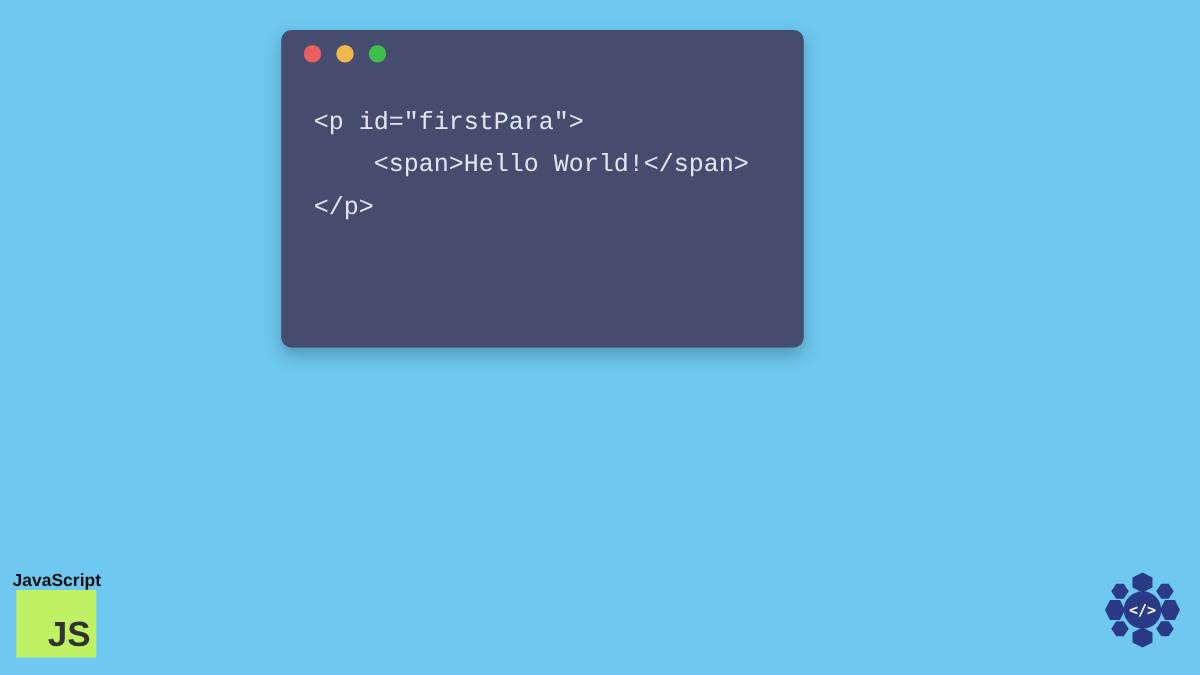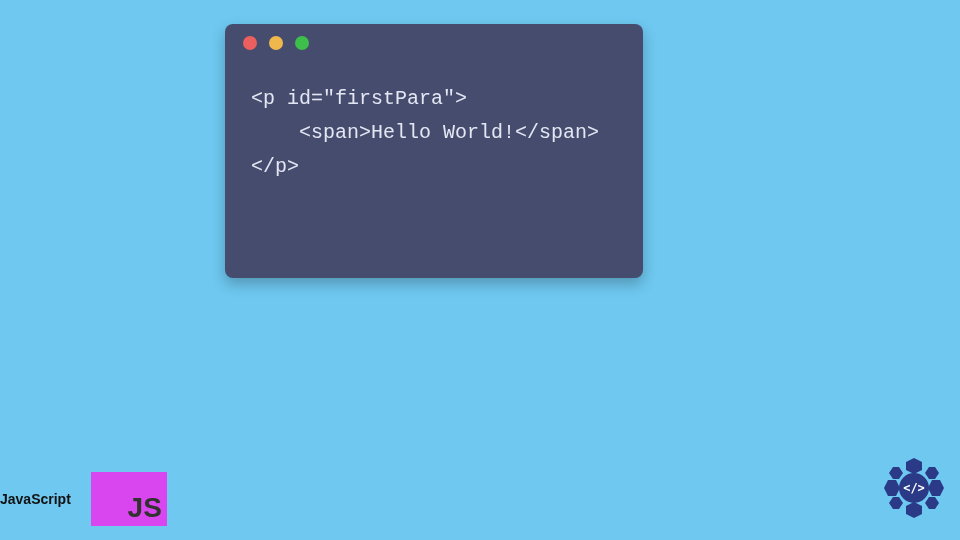--- a/index.html
+++ b/index.html
@@ -39,36 +39,36 @@
   .code-body {
     padding: 20px 26px 20px 26px;
     font-family: Menlo, Consolas, "Courier New", monospace;
     font-size: 20px;
     line-height: 1.7;
     color: #e4e7f3;
     white-space: pre;
   }
   .js-badge {
     position: absolute;
-    left: 0;
+    left: 10px;
     bottom: 14px;
     display: flex;
-    flex-direction: row;
+    flex-direction: column;
     align-items: center;
-    gap: 20px;
+    gap: 0;
   }
   .js-label {
     font-size: 14px;
     font-weight: 600;
     color: #111;
   }
   .js-logo {
-    width: 76px;
+    width: 64px;
     height: 54px;
-    background: #d946ef;
+    background: #bef264;
     position: relative;
     display: flex;
     align-items: flex-end;
     justify-content: flex-end;
     font-family: Arial, sans-serif;
     font-weight: 700;
     font-size: 28px;
     color: #323230;
     padding: 2px 5px;
   }

